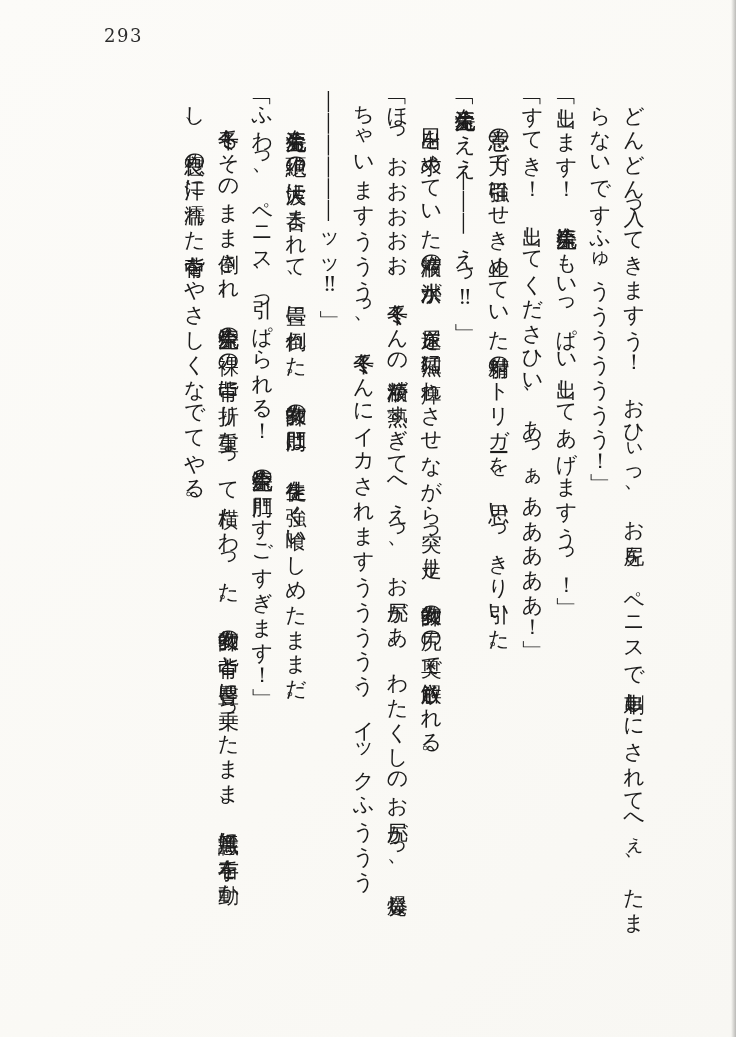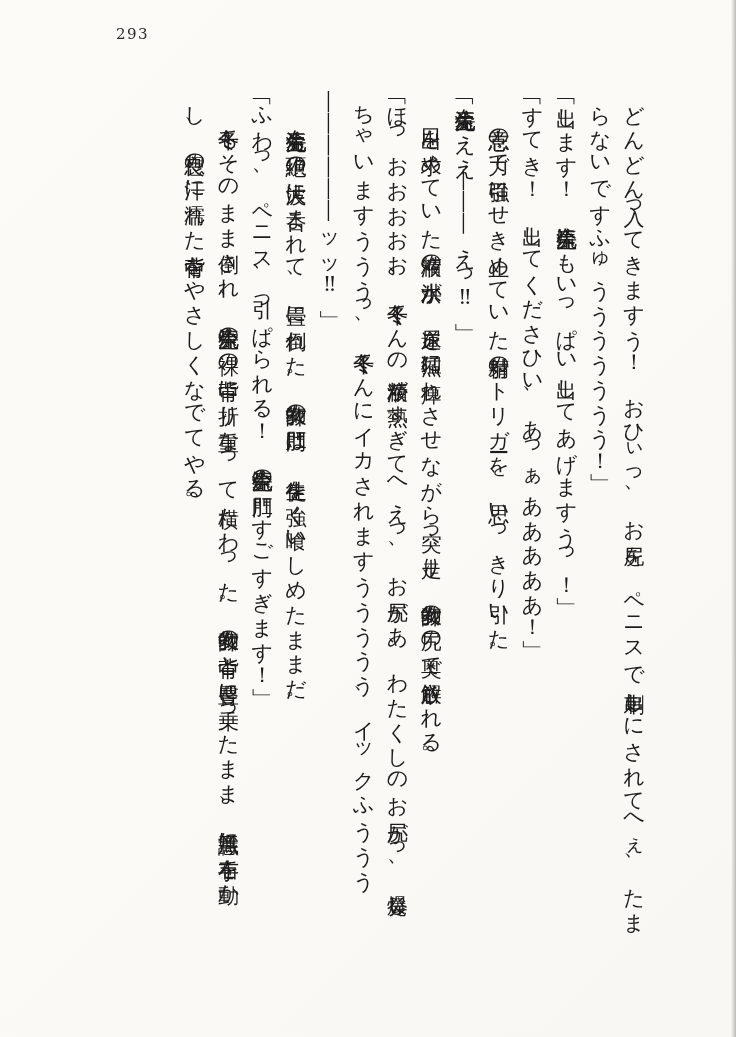--- a/index.html
+++ b/index.html
@@ -11,22 +11,22 @@
     position: relative;
   }
   .page {
     position: absolute;
     inset: 0;
     background: linear-gradient(135deg, #fcfbf8 0%, #faf9f5 60%, #f8f7f3 100%);
   }
   .page-number {
     position: absolute;
     top: 25px;
-    left: 116px;
-    font-size: 15px;
+    left: 104px;
+    font-size: 18px;
     letter-spacing: 1.5px;
     color: #2b2b2b;
   }
   .text-block {
     position: absolute;
     top: 91px;
     right: 86px;
     height: 832px;
     writing-mode: vertical-rl;
     text-orientation: mixed;

